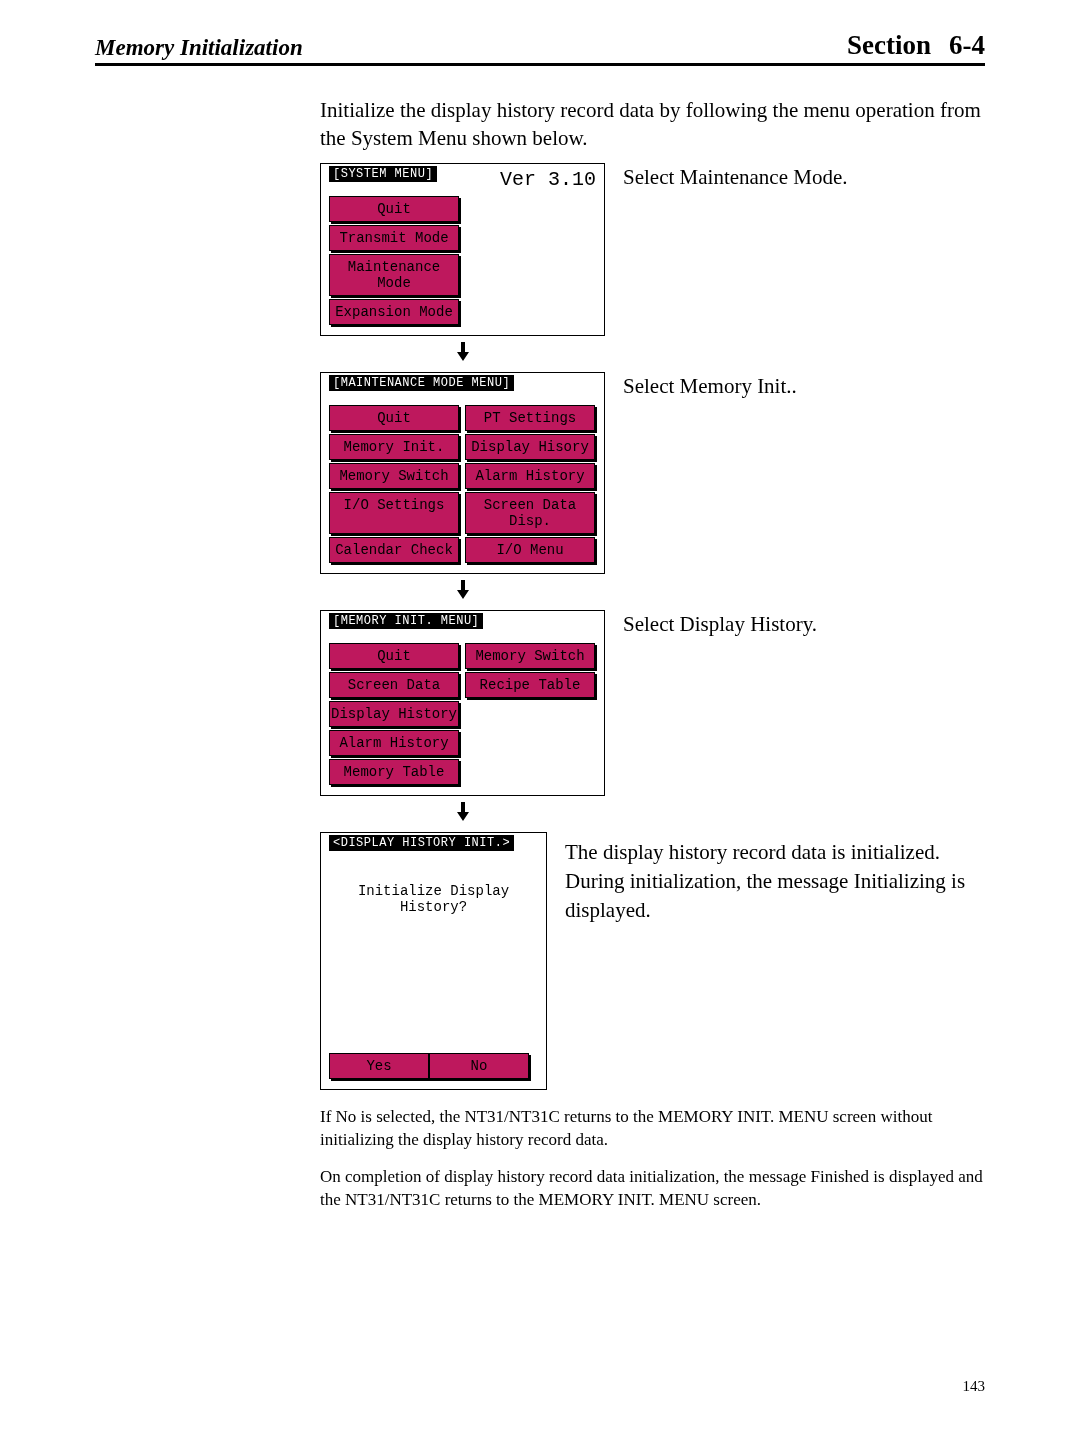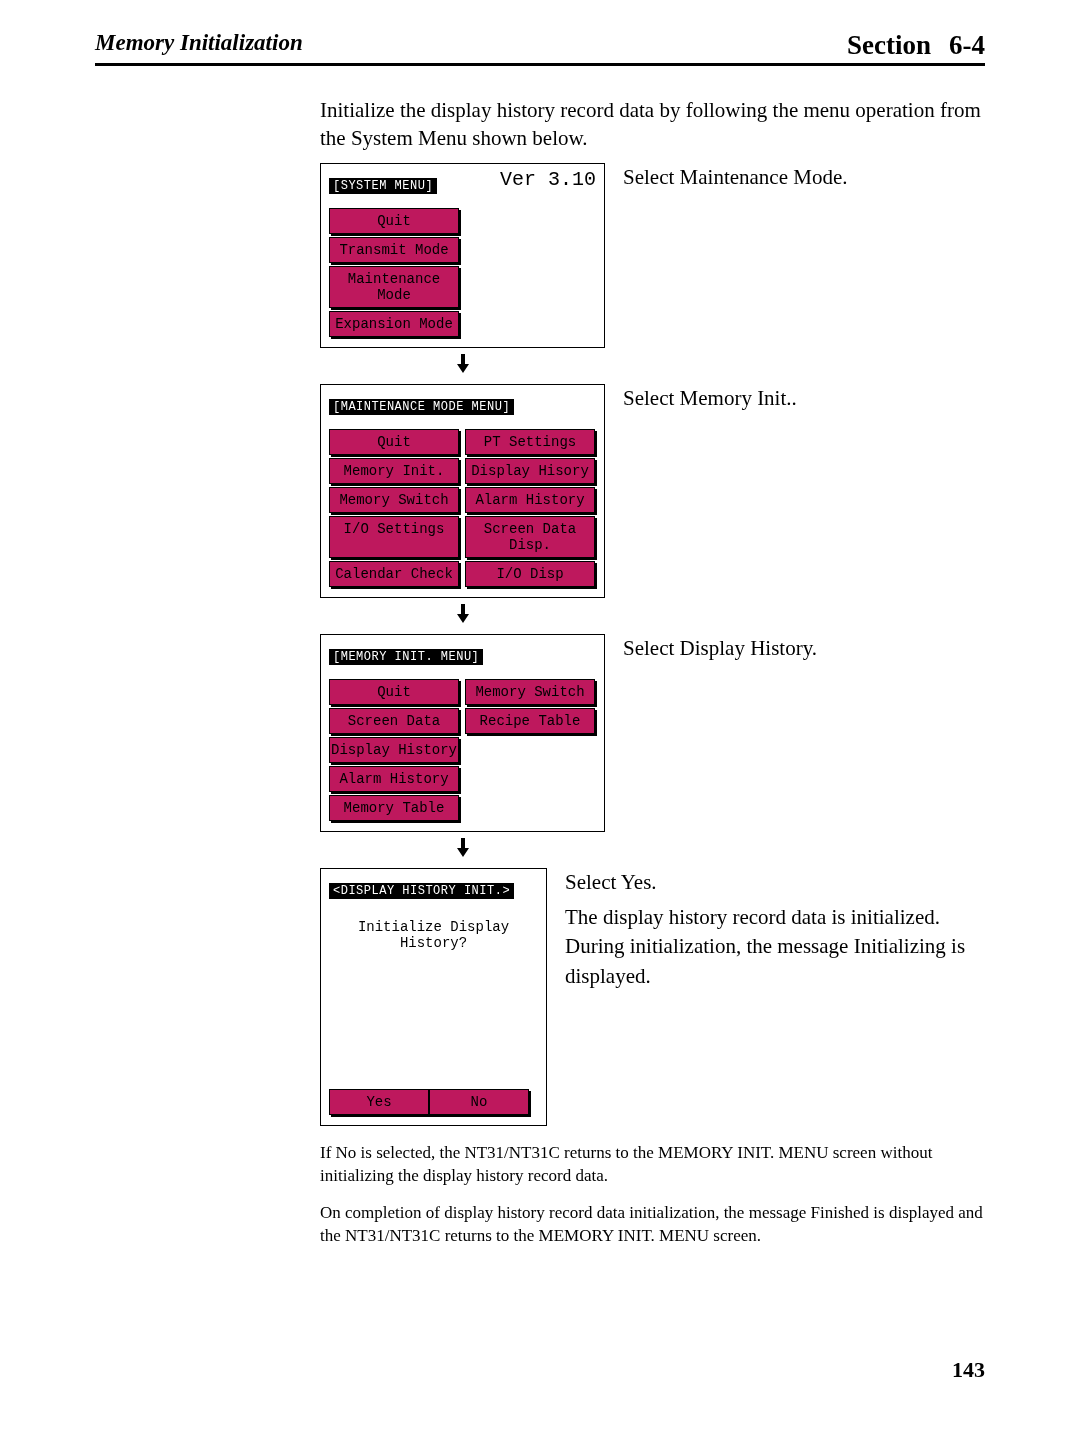--- a/index.html
+++ b/index.html
@@ -1,40 +1,40 @@
 <!DOCTYPE html>
 <html><head>
 <meta charset="utf-8">
 <style>
   * { margin: 0; padding: 0; box-sizing: border-box; }
   html, body { background: #fff; width: 1080px; height: 1435px; font-family: "Times New Roman", serif; color: #000; }
   .page { position: relative; width: 1080px; height: 1435px; padding: 30px 95px 0 95px; }
-  .hdr { display: flex; justify-content: space-between; align-items: flex-start; border-bottom: 3px solid #000; padding-bottom: 2px; }
+  .hdr { display: flex; justify-content: space-between; align-items: flex-end; border-bottom: 3px solid #000; padding-bottom: 2px; }
   .hdr-left { font-style: italic; font-weight: bold; font-size: 23px; }
   .hdr-right { font-weight: bold; font-size: 27px; }
   .hdr-right .sec { margin-right: 18px; }
   .intro { margin: 30px 0 10px 225px; font-size: 21px; line-height: 1.35; }
   .steps { margin-left: 225px; }
   .step { display: flex; align-items: flex-start; margin-top: 6px; }
-  .panel { width: 285px; border: 1.5px solid #000; padding: 12px 8px 10px 8px; font-family: "Courier New", monospace; font-size: 14px; position: relative; background: #fff; }
+  .panel { width: 285px; border: 1.5px solid #000; padding: 0 8px 10px 8px; font-family: "Courier New", monospace; font-size: 14px; position: relative; background: #fff; }
   .panel-title { display: inline-block; background: #000; color: #fff; padding: 1px 4px; font-size: 12px; margin-top: 2px; letter-spacing: 0.5px; }
   .ver { position: absolute; top: 4px; right: 8px; font-size: 20px; }
   .btns-col { display: flex; flex-direction: column; gap: 3px; margin-top: 14px; }
   .btn { border: 1.5px solid #000; text-align: center; padding: 4px 0; width: 130px; box-shadow: 2px 2px 0 0 #000; background: #be185d; }
   .btns-grid { display: grid; grid-template-columns: 130px 130px; gap: 3px 6px; margin-top: 14px; }
   .desc { font-size: 21px; line-height: 1.4; margin-left: 18px; max-width: 420px; }
   .arrow { margin: 6px 0 4px 225px; width: 285px; text-align: center; }
   .arrow svg { display: inline-block; }
   .panel4 { height: 258px; position: relative; }
   .panel4 .prompt { position: absolute; top: 50px; left: 0; right: 0; text-align: center; }
   .panel4 .yn { position: absolute; bottom: 10px; left: 8px; display: flex; }
   .panel4 .yn .btn { width: 100px; }
   .follow { margin: 16px 0 0 225px; font-size: 17px; line-height: 1.35; max-width: 700px; }
   .follow.p2 { margin-top: 14px; }
-  .pagenum { position: absolute; bottom: 52px; right: 95px; font-weight: bold; font-size: 22px; }
+  .pagenum { position: absolute; bottom: 40px; right: 95px; font-weight: normal; font-size: 15px; }
 </style>
 </head>
 <body>
 
 <div class="page">
 
   <div class="hdr">
     <div class="hdr-left">Memory Initialization</div>
     <div class="hdr-right">
       <span class="sec">Section</span><span>6-4</span>
@@ -74,21 +74,21 @@
         <div class="btns-grid">
           <div class="btn">Quit</div>
           <div class="btn">PT Settings</div>
           <div class="btn">Memory Init.</div>
           <div class="btn">Display Hisory</div>
           <div class="btn">Memory Switch</div>
           <div class="btn">Alarm History</div>
           <div class="btn">I/O Settings</div>
           <div class="btn">Screen Data Disp.</div>
           <div class="btn">Calendar Check</div>
-          <div class="btn">I/O Disp</div>
+          <div class="btn">I/O Menu</div>
         </div>
       </div>
       <div class="desc">Select Memory Init..</div>
     </div>
   </div>
 
   <div class="arrow">
     <svg width="16" height="20">
         <path d="M6 0 h4 v10 h4 l-6 9 -6 -9 h4 z" fill="#000"></path>
       </svg>
@@ -126,21 +126,20 @@
     <div class="step">
       <div class="panel panel4">
         <span class="panel-title">&lt;DISPLAY HISTORY INIT.&gt;</span>
         <div class="prompt">Initialize Display History?</div>
         <div class="yn">
           <div class="btn">Yes</div>
           <div class="btn">No</div>
         </div>
       </div>
       <div class="desc">
-        <div>Select Yes.</div>
         <div style="margin-top:6px">The display history record data is initialized. During initialization, the message Initializing is displayed.</div>
       </div>
     </div>
   </div>
 
   <div class="follow">If No is selected, the NT31/NT31C returns to the MEMORY INIT. MENU screen without initializing the display history record data.</div>
   <div class="follow p2">On completion of display history record data initialization, the message Finished is displayed and the NT31/NT31C returns to the MEMORY INIT. MENU screen.</div>
 
   <div class="pagenum">143</div>
 </div>

